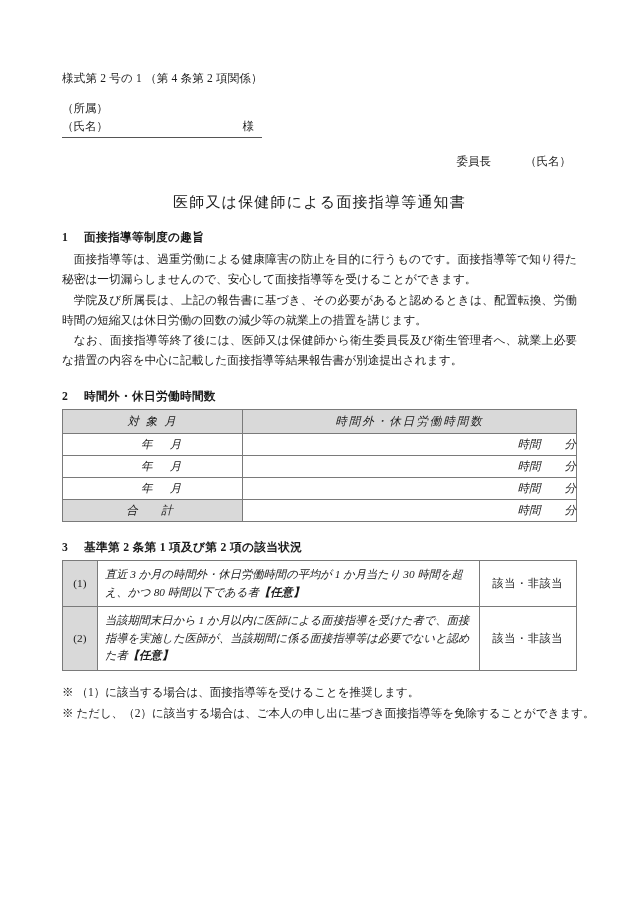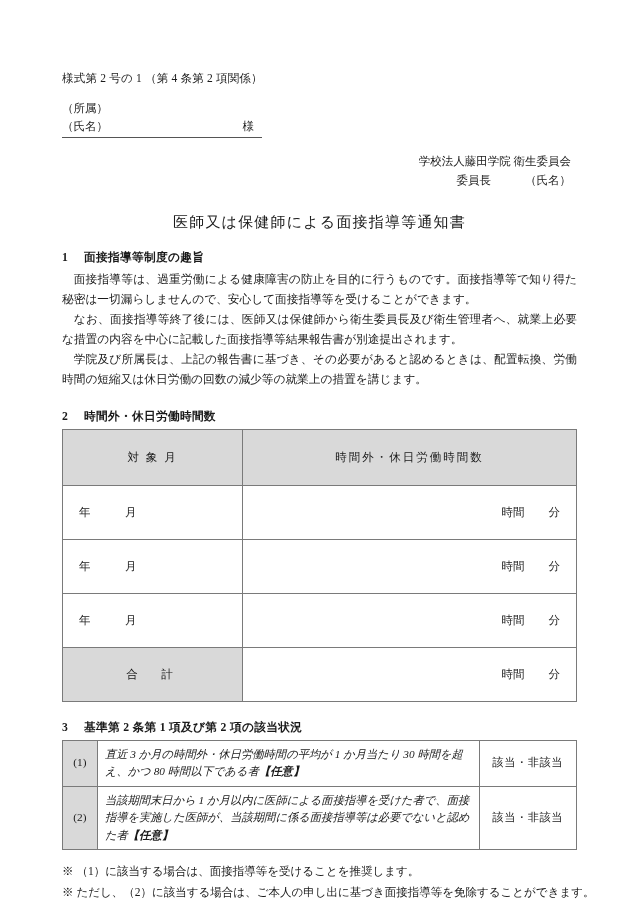--- a/index.html
+++ b/index.html
@@ -117,31 +117,32 @@
   table {
     border-collapse: collapse;
     width: 515px;
     table-layout: fixed;
   }
   .hours-table td, .hours-table th {
     border: 1px solid #7a7a7a;
     font-size: 11.5px;
     font-weight: normal;
     height: 21px;
-    padding: 16px;
+    padding: 0;
+    font-style: italic;
   }
   .hours-table .hdr {
     background: #d9d9d9;
     text-align: center;
     letter-spacing: 2px;
     height: 23px;
   }
   .col-month { width: 180px; }
   .cell-month {
-    text-align: left;
+    text-align: center;
     padding-right: 6px;
   }
   .cell-month .yr { display: inline-block; width: 46px; }
   .cell-total {
     background: #d9d9d9;
     text-align: center;
     letter-spacing: 6px;
     padding-left: 6px;
     margin-top: 28px;
   }
@@ -198,36 +199,35 @@
         <span>（所属）</span>
         <span></span>
       </div>
       <div class="addr-row underlined">
         <span>（氏名）</span>
         <span class="addr-sama">様</span>
       </div>
     </div>
 
     <div class="issuer">
-      <div>学校法人藤田学院 衛生委員会</div>
       <div>
         <span>委員長</span><span class="chief-gap"></span><span>（氏名）</span>
       </div>
     </div>
 
     <div class="doc-title">医師又は保健師による面接指導等通知書</div>
 
 
     <div class="sec-head">
       <span class="num">1</span><span>面接指導等制度の趣旨</span>
     </div>
     <div class="body-text">
       <p>面接指導等は、過重労働による健康障害の防止を目的に行うものです。面接指導等で知り得た秘密は一切漏らしませんので、安心して面接指導等を受けることができます。</p>
+      <p>学院及び所属長は、上記の報告書に基づき、その必要があると認めるときは、配置転換、労働時間の短縮又は休日労働の回数の減少等の就業上の措置を講じます。</p>
       <p>なお、面接指導等終了後には、医師又は保健師から衛生委員長及び衛生管理者へ、就業上必要な措置の内容を中心に記載した面接指導等結果報告書が別途提出されます。</p>
-      <p>学院及び所属長は、上記の報告書に基づき、その必要があると認めるときは、配置転換、労働時間の短縮又は休日労働の回数の減少等の就業上の措置を講じます。</p>
     </div>
 
     <div class="sec-head">
       <span class="num">2</span><span>時間外・休日労働時間数</span>
     </div>
 
     <table class="hours-table">
       <colgroup>
           <col class="col-month">
           <col>

